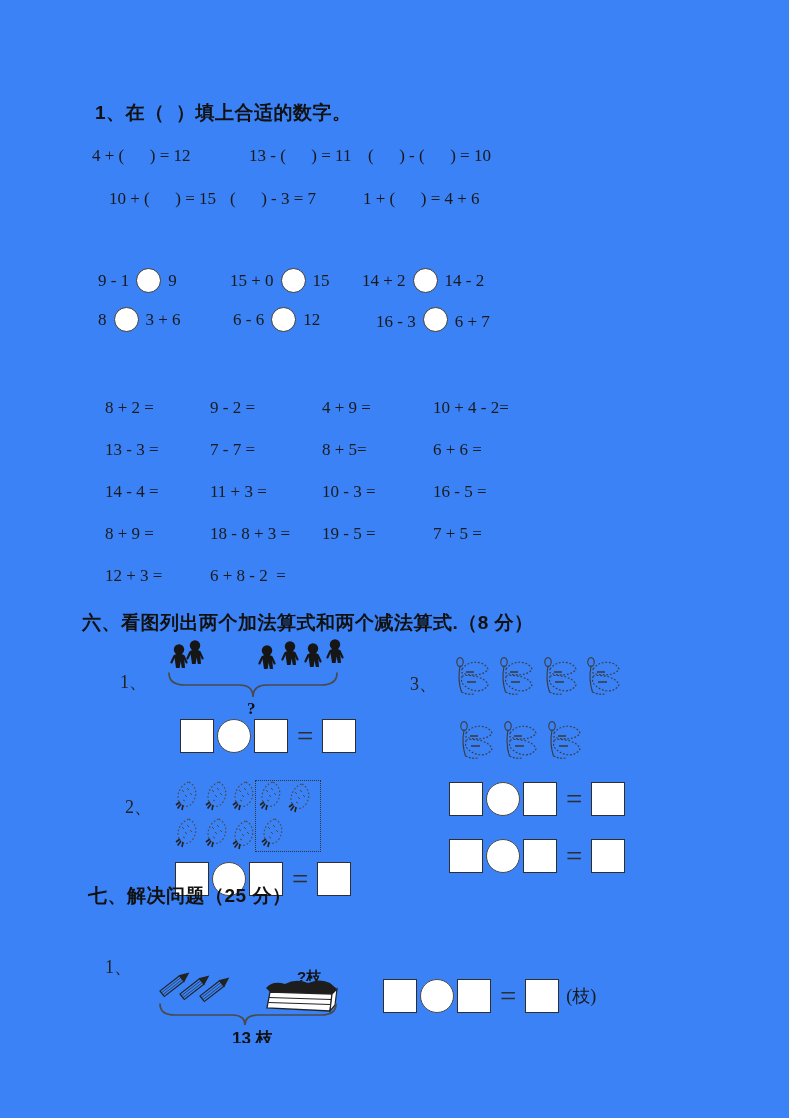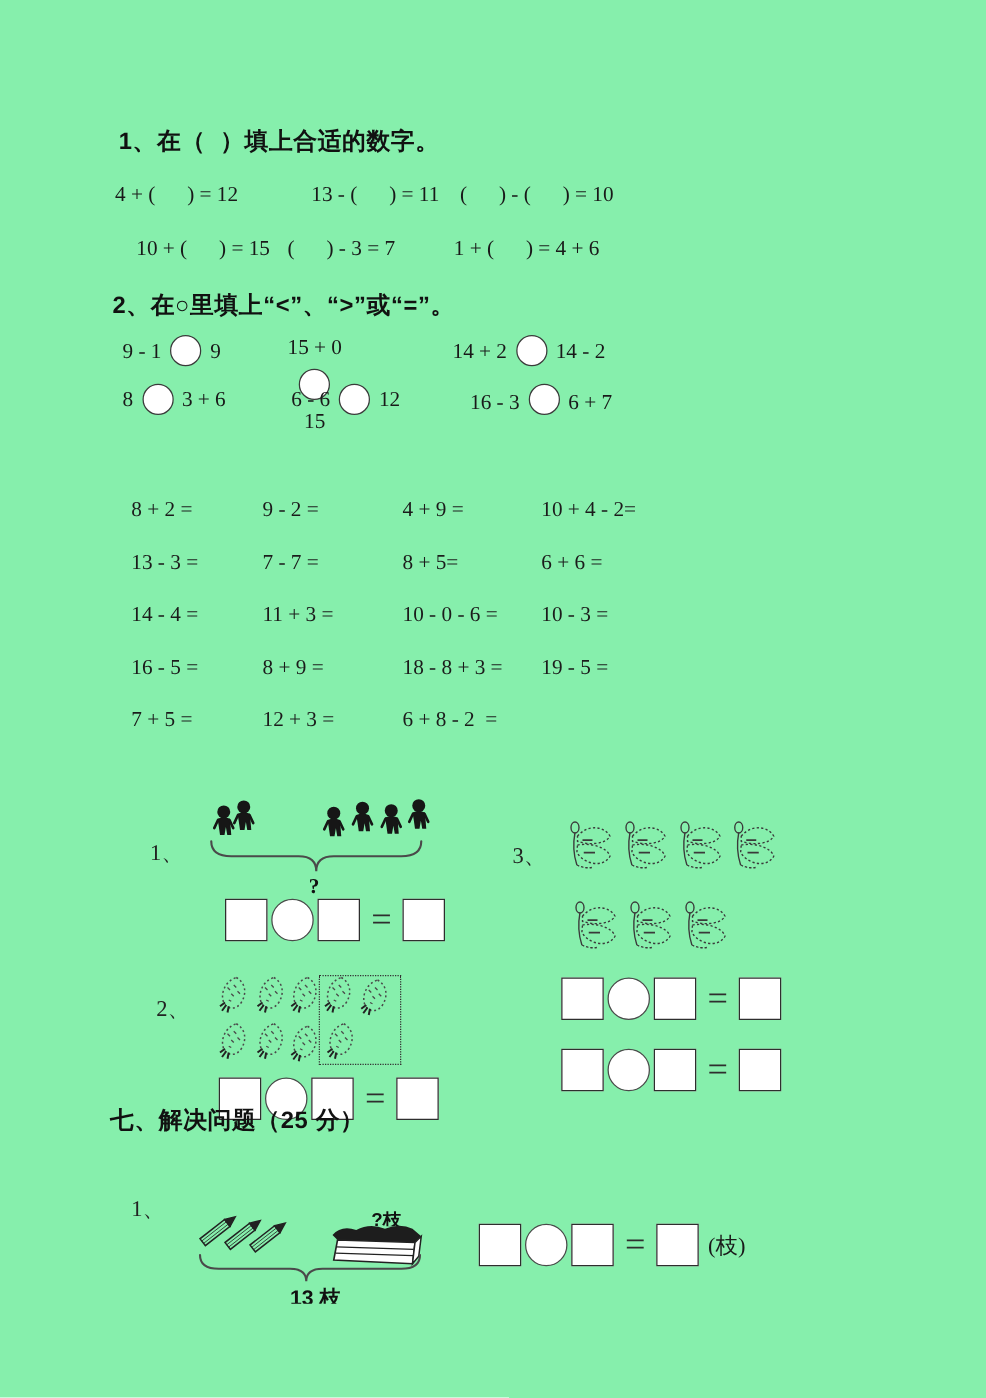--- a/index.html
+++ b/index.html
@@ -1,16 +1,16 @@
 <!DOCTYPE html>
 <html><head>
 <meta charset="utf-8">
 <style>
   html,body{margin:0;padding:0;background:#fff;}
-  #page{position:relative;width:789px;height:1118px;background:#86efac;overflow:hidden;
+  #page{position:relative;width:789px;height:1118px;background:#3b82f6;overflow:hidden;
         color:#1b1b1b;font-family:"Liberation Serif",serif;}
   .hd{position:absolute;font-family:"Liberation Sans",sans-serif;font-weight:700;
       font-size:19px;letter-spacing:.5px;white-space:pre;color:#111;}
   .eq{position:absolute;font-size:17px;white-space:pre;color:#191919;}
   .itemlabel{position:absolute;font-size:18px;color:#222;white-space:pre;}
   .cmp{position:absolute;display:flex;align-items:center;gap:7px;font-size:17px;color:#191919;white-space:pre;}
   .cmp-circle{width:23px;height:23px;border:1.6px solid #3a3a3a;border-radius:50%;background:#fff;flex:0 0 auto;}
   .q5grid{position:absolute;left:105px;top:399px;width:580px;display:grid;
           grid-template-columns:105px 112px 111px 1fr;row-gap:24px;font-size:17px;line-height:18px;}
   .q5grid span{white-space:pre;}
@@ -32,28 +32,27 @@
 <div id="page">
 
   <div class="hd" style="left:95px;top:100px;">1、在（  ）填上合适的数字。</div>
   <span class="eq" style="left:92px;top:146px;">4 + (      ) = 12</span>
   <span class="eq" style="left:228px;top:146px;margin-left:21px;">13 - (      ) = 11</span>
   <span class="eq" style="left:368px;top:146px;">(      ) - (      ) = 10</span>
   <span class="eq" style="left:109px;top:189px;">10 + (      ) = 15</span>
   <span class="eq" style="left:230px;top:189px;">(      ) - 3 = 7</span>
   <span class="eq" style="left:363px;top:189px;">1 + (      ) = 4 + 6</span>
 
-  <div class="hd" style="left:90px;top:231px;">2、在○里填上“&lt;”、“&gt;”或“=”。</div>
 
   <div class="cmp" style="left:98px;top:268px;">
     <span>9 - 1</span>
     <span class="cmp-circle"></span>
     <span>9</span>
   </div>
-  <div class="cmp" style="left:230px;top:268px;flex-direction:column;">
+  <div class="cmp" style="left:230px;top:268px;">
     <span>15 + 0</span>
     <span class="cmp-circle"></span>
     <span>15</span>
   </div>
   <div class="cmp" style="left:362px;top:268px;">
     <span>14 + 2</span>
     <span class="cmp-circle"></span>
     <span>14 - 2</span>
   </div>
   <div class="cmp" style="left:98px;top:307px;">
@@ -76,31 +75,31 @@
     <span>8 + 2 =</span>
     <span>9 - 2 =</span>
     <span>4 + 9 =</span>
     <span>10 + 4 - 2=</span>
     <span>13 - 3 =</span>
     <span>7 - 7 =</span>
     <span>8 + 5=</span>
     <span>6 + 6 =</span>
     <span>14 - 4 =</span>
     <span>11 + 3 =</span>
-    <span>10 - 0 - 6 =</span>
     <span>10 - 3 =</span>
     <span>16 - 5 =</span>
     <span>8 + 9 =</span>
     <span>18 - 8 + 3 =</span>
     <span>19 - 5 =</span>
     <span>7 + 5 =</span>
     <span>12 + 3 =</span>
     <span>6 + 8 - 2  =</span>
   </div>
 
+  <div class="hd" style="left:82px;top:610px;">六、看图列出两个加法算式和两个减法算式.（8 分）</div>
 
   <span class="itemlabel" style="left:120px;top:670px;">1、</span>
   <svg class="fig" style="left:163px;top:638px;" width="182" height="42" viewBox="0 0 182 42">
     <defs>
       <g id="kid" fill="#161616" stroke="none">
         <circle cx="8" cy="5.5" r="5.2"></circle>
         <path d="M3,11 Q8,8.5 13,11 L14,24 L10.8,24 L9.7,17.5 L8.6,24 L5,24 L4,17 Z"></path>
         <path d="M3.4,12 L.4,18.5 M12.6,12 L15.6,18.5" stroke="#161616" stroke-width="2.1" fill="none" stroke-linecap="round"></path>
       </g>
     </defs>

